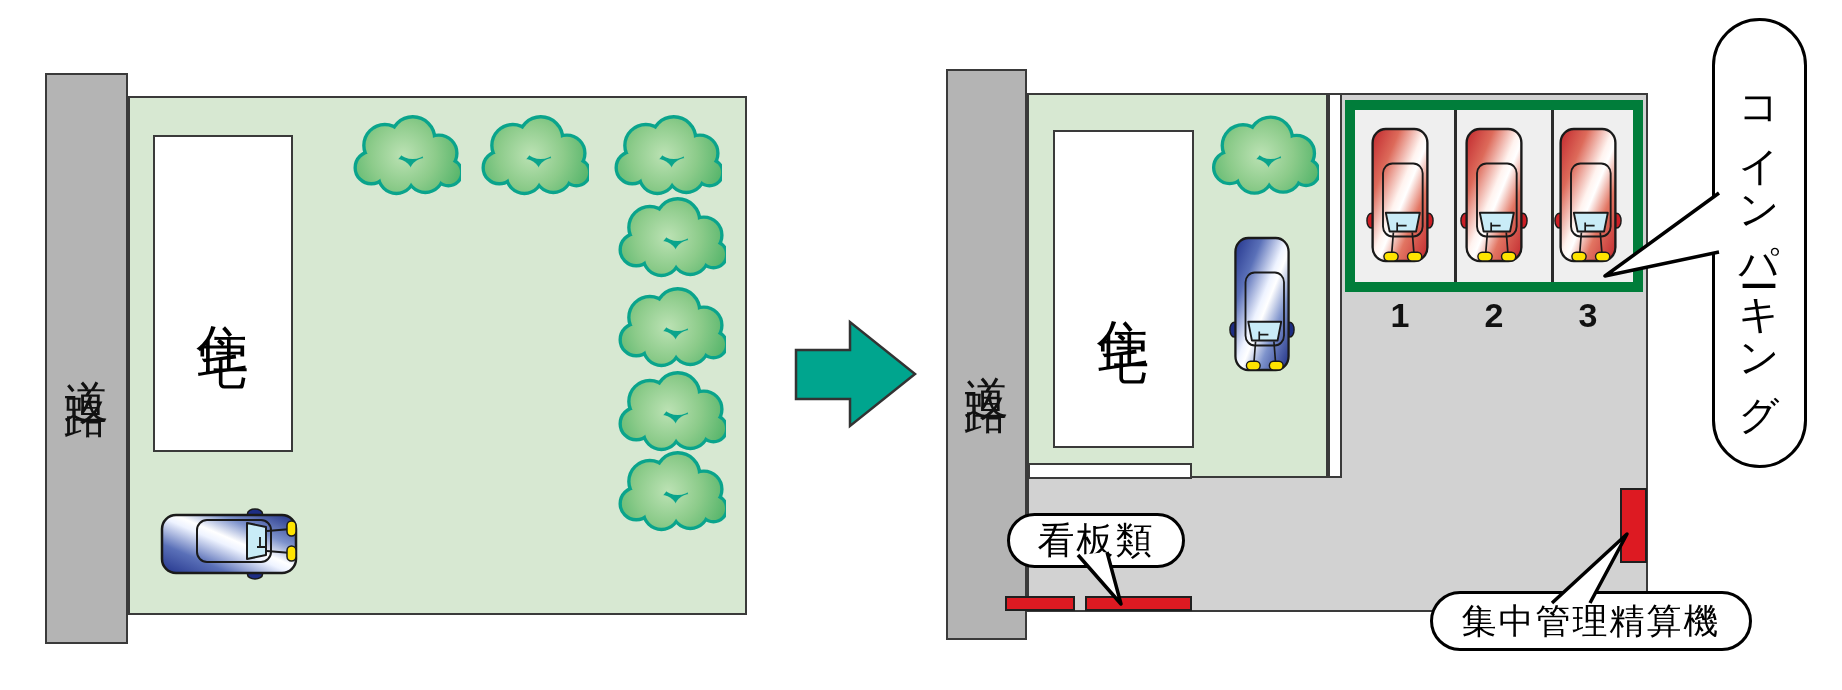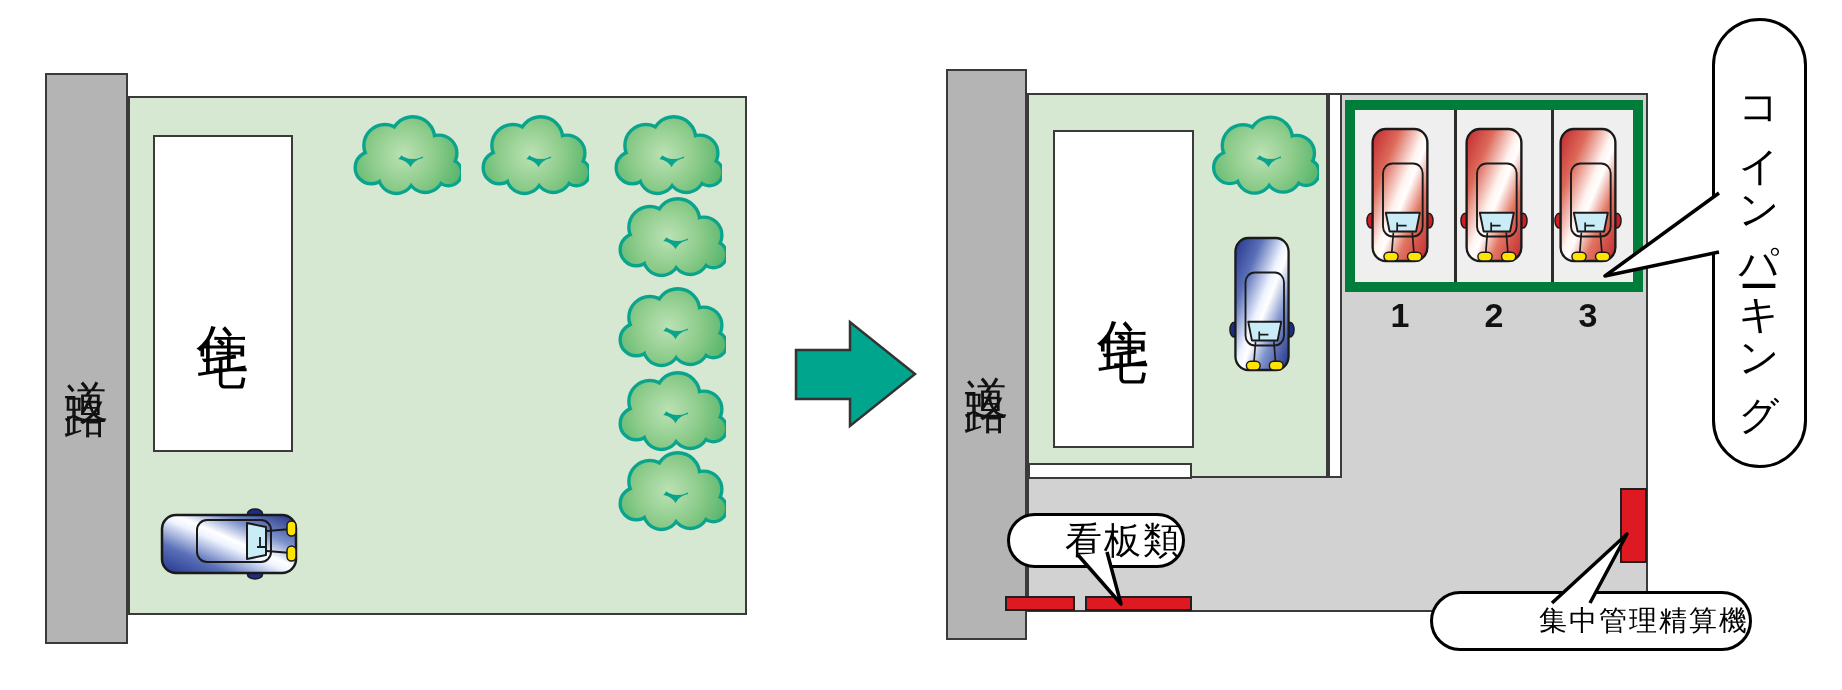--- a/index.html
+++ b/index.html
@@ -71,23 +71,23 @@
     z-index:4;
   }
 
   
   .bubble {
     background:#ffffff;
     border: 3.5px solid #000000;
     display:flex; align-items:center; justify-content:center;
     z-index:5;
   }
-  .bubble-h { border-radius: 40px; justify-content: flex-end; }
+  .bubble-h { border-radius: 40px; }
   .bubble-v { border-radius: 50px; }
-  .bubble-label-h { font-size:28px; color:#000; white-space:nowrap; letter-spacing:2px; }
+  .bubble-label-h { font-size:35px; color:#000; white-space:nowrap; letter-spacing:2px; }
   .bubble-label-v {
     writing-mode: vertical-rl; text-orientation: mixed;
     font-size:40px; letter-spacing:3px; color:#000; line-height:1;
   }
   #tails { z-index:6; pointer-events:none; }
   #arrow-svg { z-index:4; }
 </style>
 </head>
 <body>
 

